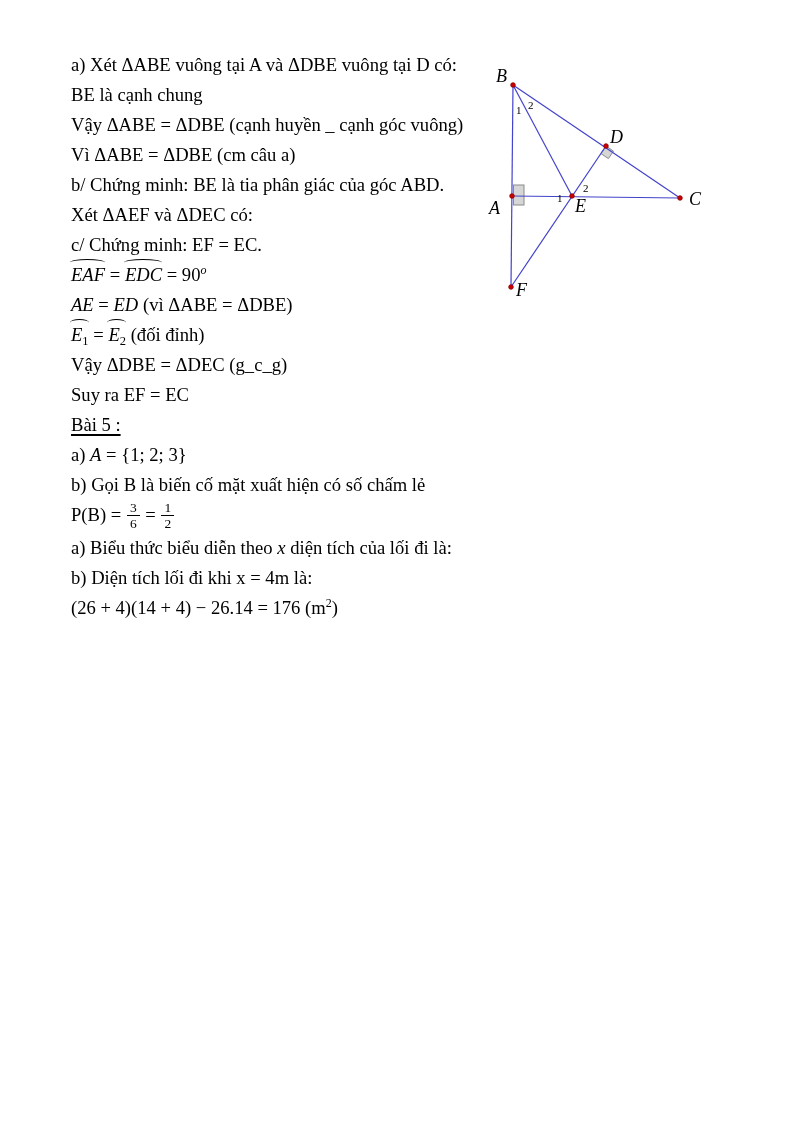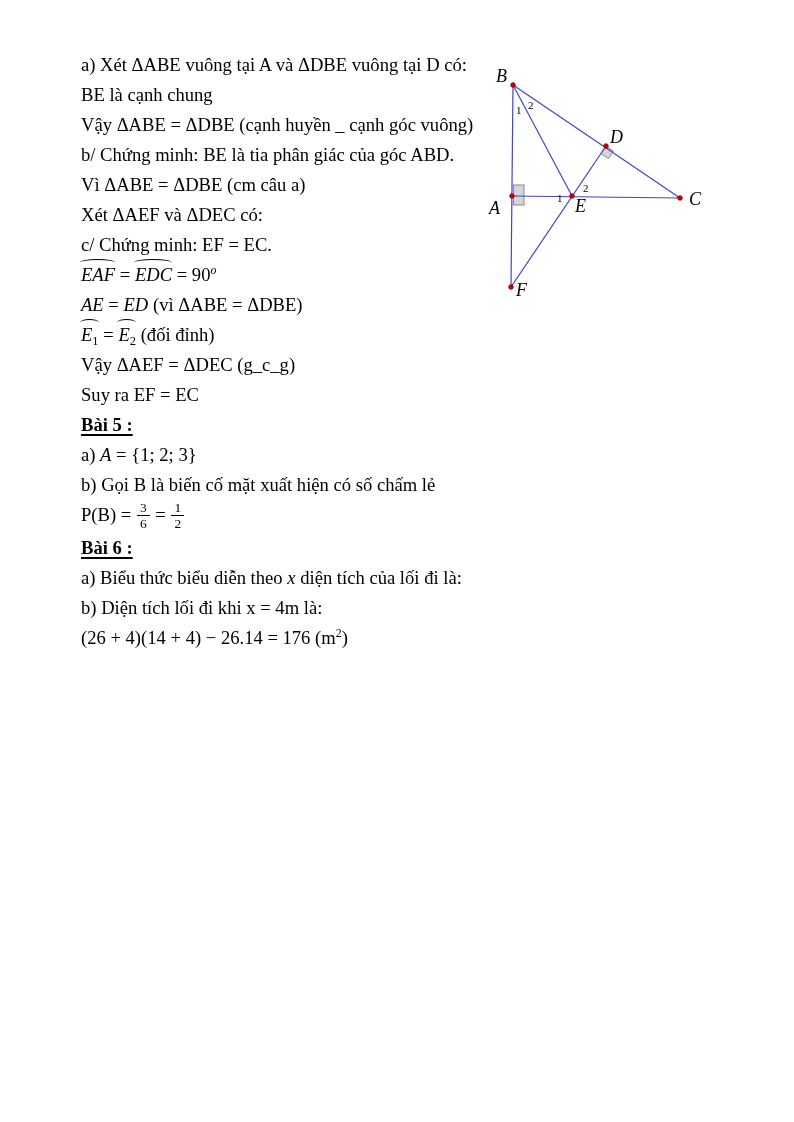--- a/index.html
+++ b/index.html
@@ -2,28 +2,28 @@
 <html style="--fig-line: #4343cc; --fig-point: #cc0000; --fig-point-border: #8b0000; --fig-square-fill: #d6d6d6; --fig-square-border: #8a8a8a; --label-color: #000000;"><head>
 <meta charset="utf-8">
 <style>
   html,body{margin:0;padding:0;}
   body{
     width:794px;height:1122px;background:#ffffff;position:relative;
     font-family:"Liberation Serif","DejaVu Serif",serif;color:#000;
     overflow:hidden;
   }
   .text-column{
-    position:absolute;left:81px;top:50px;width:660px;
+    position:absolute;left:71px;top:50px;width:660px;
     font-size:18.6px;
   }
   .line{line-height:30px;white-space:pre-wrap;}
   .st-n{font-style:normal;}
   .st-m{font-style:italic;}
   .st-mr{font-style:normal;}
-  .st-h{font-weight:bold;text-decoration:underline;text-underline-offset:3px;text-decoration-thickness:1.5px;}
+  .st-h{font-weight:normal;text-decoration:underline;text-underline-offset:3px;text-decoration-thickness:1.5px;}
   .sup{font-size:12px;vertical-align:super;line-height:0;}
   sub{font-size:12.5px;font-style:normal;vertical-align:baseline;position:relative;bottom:-4px;line-height:0;}
   .hat{position:relative;display:inline-block;}
   .hat::before{
     content:"";position:absolute;left:-1px;right:0;top:-1px;height:6px;
     border-top:1.6px solid #000;
     border-radius:100% 100% 0 0 / 100% 100% 0 0;
   }
   .frac{
     display:inline-flex;flex-direction:column;align-items:center;
@@ -36,34 +36,33 @@
   .fig-label{font-family:"Liberation Serif","DejaVu Serif",serif;font-style:italic;font-size:18px;fill:var(--label-color,#000);}
   .fig-num{font-family:"Liberation Serif","DejaVu Serif",serif;font-size:11px;fill:var(--label-color,#000);}
 </style>
 </head>
 <body>
 
 <div class="text-column">
     <div class="line"><span class="st-n">a) Xét ΔABE vuông tại A và ΔDBE vuông tại D có:</span></div>
     <div class="line"><span class="st-n">BE là cạnh chung</span></div>
     <div class="line"><span class="st-n">Vậy ΔABE = ΔDBE (cạnh huyền _ cạnh góc vuông)</span></div>
+    <div class="line"><span class="st-n">Vì ΔABE = ΔDBE (cm câu a)</span></div>
     <div class="line"><span class="st-n">b/ Chứng minh: BE là tia phân giác của góc ABD.</span></div>
-    <div class="line"><span class="st-n">Vì ΔABE = ΔDBE (cm câu a)</span></div>
     <div class="line"><span class="st-n">Xét ΔAEF và ΔDEC có:</span></div>
     <div class="line"><span class="st-n">c/ Chứng minh: EF = EC.</span></div>
     <div class="line"><span class="st-m hat">EAF</span><span class="st-mr"> = </span><span class="st-m hat">EDC</span><span class="st-mr"> = 90</span><span class="st-m sup">o</span></div>
     <div class="line"><span class="st-m">AE</span><span class="st-mr"> = </span><span class="st-m">ED</span><span class="st-n"> (vì ΔABE = ΔDBE)</span></div>
     <div class="line"><span class="st-m hat">E<sub>1</sub></span><span class="st-mr"> = </span><span class="st-m hat">E<sub>2</sub></span><span class="st-n"> (đối đỉnh)</span></div>
-    <div class="line"><span class="st-n">Vậy ΔAEF = ΔDEC (g_c_g)</span></div>
+    <div class="line"><span class="st-n">Vậy ΔDBE = ΔDEC (g_c_g)</span></div>
     <div class="line"><span class="st-n">Suy ra EF = EC</span></div>
     <div class="line"><span class="st-h">Bài 5 :</span></div>
     <div class="line"><span class="st-n">a) </span><span class="st-m">A</span><span class="st-mr"> = {1; 2; 3}</span></div>
     <div class="line"><span class="st-n">b) Gọi B là biến cố mặt xuất hiện có số chấm lẻ</span></div>
     <div class="line"><span class="st-n">P(B) = </span><span class="frac"><span class="fnum">3</span><span class="fden">6</span></span><span class="st-mr"> = </span><span class="frac"><span class="fnum">1</span><span class="fden">2</span></span></div>
-    <div class="line"><span class="st-h">Bài 6 :</span></div>
     <div class="line"><span class="st-n">a) Biểu thức biểu diễn theo </span><span class="st-m">x</span><span class="st-n"> diện tích của lối đi là:</span></div>
     <div class="line"><span class="st-n">b) Diện tích lối đi khi x = 4m là:</span></div>
     <div class="line"><span class="st-mr">(26 + 4)(14 + 4) − 26.14 = 176 (m</span><span class="st-mr sup">2</span><span class="st-mr">)</span></div>
   </div>
 
 <svg class="figure-svg" width="235" height="262" viewBox="480 50 235 262" xmlns="http://www.w3.org/2000/svg">
 
   <rect x="513.5" y="185" width="10.5" height="20" fill="var(--fig-square-fill)" stroke="var(--fig-square-border)" stroke-width="1"></rect>
   <polygon points="606,146 613.5,151.1 608.4,158.6 600.9,153.5" fill="var(--fig-square-fill)" stroke="var(--fig-square-border)" stroke-width="1"></polygon>
 

